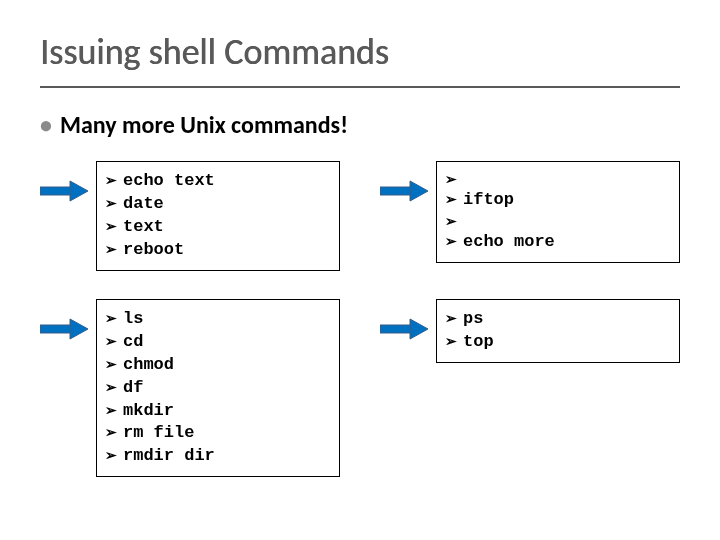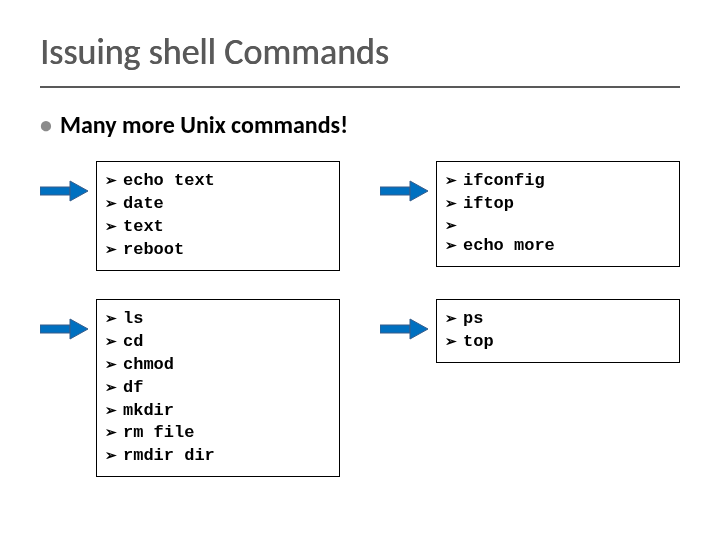--- a/index.html
+++ b/index.html
@@ -113,21 +113,20 @@
       </div>
   </div>
   <div class="col">
     <svg class="arrow" viewBox="0 0 48 24">
       <rect x="0" y="8" width="30" height="8" fill="#0070c0" stroke="#385d8a" stroke-width="1"></rect>
       <polygon points="30,2 48,12 30,22" fill="#0070c0" stroke="#385d8a" stroke-width="1"></polygon>
     </svg>
     <div class="box">
         <div class="item">
           <span class="chev">➢</span>
-          <span class="cmd">ifconfig</span>
         </div>
         <div class="item">
           <span class="chev">➢</span>
           <span class="cmd">iftop</span>
         </div>
         <div class="item">
           <span class="chev">➢</span>
         </div>
         <div class="item">
           <span class="chev">➢</span>

